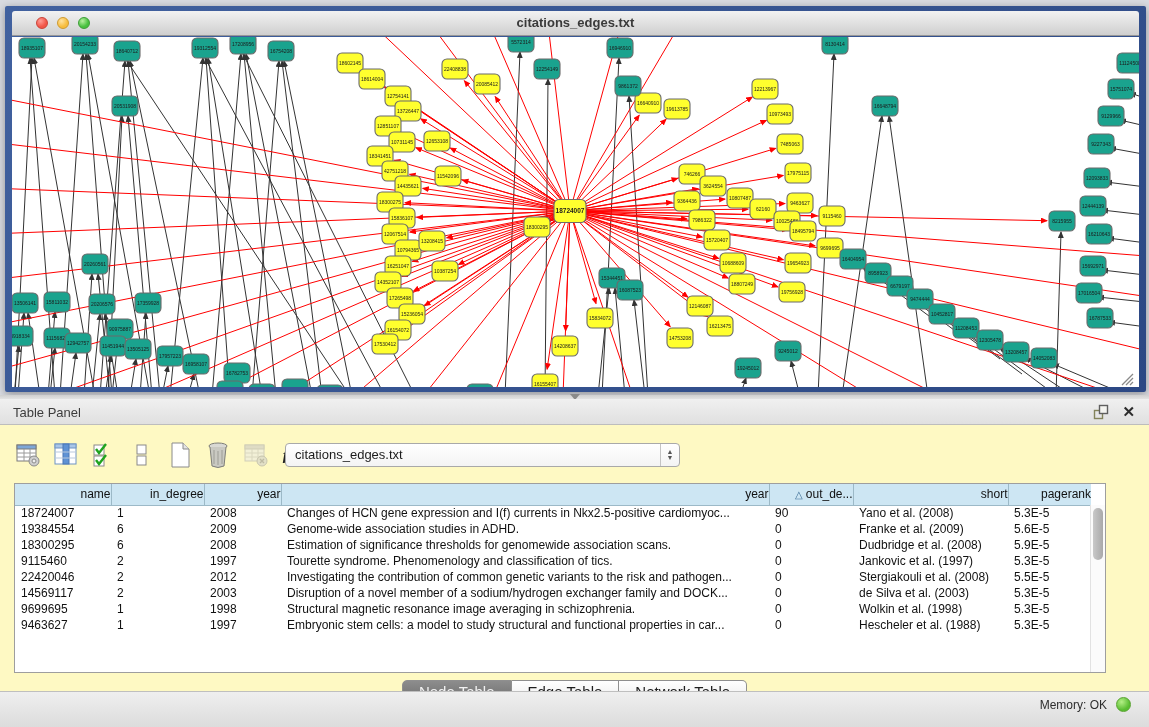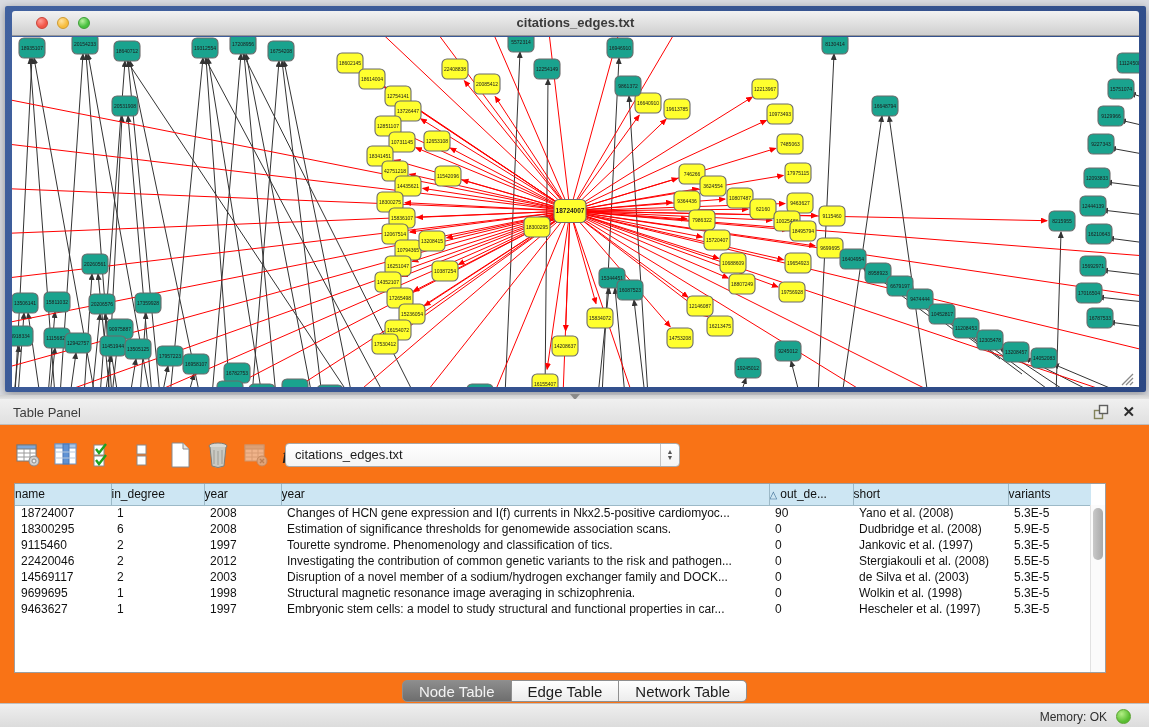--- a/index.html
+++ b/index.html
@@ -20,21 +20,21 @@
   #tl-close { left:24px; background:radial-gradient(circle at 35% 30%,#ff9d96,#f25648 60%); border:1px solid #ca4237; }
   #tl-min   { left:45px; background:radial-gradient(circle at 35% 30%,#ffe3a0,#f7bd3e 60%); border:1px solid #cf9a2e; }
   #tl-zoom  { left:66px; background:radial-gradient(circle at 35% 30%,#b8f0a0,#48c13f 60%); border:1px solid #3b9e34; }
   #canvas { position:absolute; left:7px; top:31px; width:1127px; height:350px;
     background:#ffffff; overflow:hidden; }
   #canvas svg { display:block; }
   #resize-grip { position:absolute; right:12px; bottom:6px; width:14px; height:14px; }
 
   
   #table-panel { position:absolute; left:0; top:395px; width:1149px; height:320px;
-    background:#f97316; }
+    background:#fef9c3; }
   #splitter { position:absolute; left:0; top:0; width:100%; height:4px;
     background:linear-gradient(#cfcfcf,#e3e3e3); }
   #splitter .grip { position:absolute; left:570px; top:-1px; width:0; height:0;
     border-left:5px solid transparent; border-right:5px solid transparent; border-top:6px solid #8a8a8a; }
   #panel-header { position:absolute; left:0; top:4px; width:100%; height:26px;
     background:linear-gradient(#f0f0f0,#e0e0e0); border-bottom:1px solid #bdbdbd; }
   #panel-header .ph-title { position:absolute; left:13px; top:6px; font-size:13px; color:#3c3c3c; }
   #float-icon { position:absolute; right:40px; top:5px; width:16px; height:16px; }
   #close-icon { position:absolute; right:14px; top:4px; font-size:15px; font-weight:bold; color:#2c2c2c; cursor:default; }
 
@@ -45,36 +45,36 @@
     background:linear-gradient(#ffffff,#f4f4f4); border:1px solid #a9a9a9; border-radius:4px;
     font-size:13px; color:#1c1c1c; line-height:22px; padding-left:9px; }
   #table-select .stepper { position:absolute; right:0; top:0; width:19px; height:22px;
     border-left:1px solid #c4c4c4; display:flex; flex-direction:column; align-items:center; justify-content:center; }
   #table-select .stepper span { font-size:7px; line-height:6px; color:#555; }
 
   #grid-wrap { position:absolute; left:14px; top:88px; width:1092px; height:190px;
     background:#ffffff; border:1px solid #9e9e9e; }
   table.grid { border-collapse:collapse; table-layout:fixed; width:1076px; font-size:12px; }
   table.grid th { background:#cde6f3; border:1px solid #9cb9c7; border-top:none;
-    height:21px; font-weight:normal; color:#111; text-align:left; overflow:hidden; white-space:nowrap;margin-top:48px; }
+    height:21px; font-weight:normal; color:#111; text-align:right; overflow:hidden; white-space:nowrap;margin-top:48px; }
   table.grid th:first-child { border-left:none; } table.grid th:last-child { border-right:none; }
   table.grid td { height:16px; padding:0 0 0 6px; color:#111; overflow:hidden;
     white-space:nowrap; text-overflow:clip; }
   .sort-tri { color:#3e6f96; font-size:10px; margin-right:3px; }
   #vscroll { position:absolute; right:0; top:21px; bottom:0; width:15px; background:#fbfbfb; border-left:1px solid #e2e2e2; }
   #vscroll .thumb { position:absolute; left:2px; top:3px; width:10px; height:52px; background:linear-gradient(90deg,#c9c9c9,#a9a9a9); border-radius:6px; }
 
   #tabs { position:absolute; left:0; right:0; top:285px; height:24px; display:flex; justify-content:center; }
   .seg { height:22px; line-height:21px; padding:0 16px; font-size:15px; border:1px solid #8f8f8f;
     border-left:none; background:linear-gradient(#ffffff,#ececec); color:#1d1d1d; }
   .seg:first-child { border-left:1px solid #8f8f8f; border-radius:5px 0 0 5px; }
   .seg:last-child { border-radius:0 5px 5px 0; }
   .seg.selected { background:linear-gradient(#8d8d8d,#6e6e6e); color:#f2f2f2; }
 
-  #statusbar { position:absolute; left:0; bottom:0; width:100%; height:24px;
+  #statusbar { position:absolute; left:0; bottom:0; width:100%; height:36px;
     background:linear-gradient(#efefef,#dcdcdc); border-top:1px solid #bfbfbf; }
   #statusbar .mem { position:absolute; right:42px; top:6px; font-size:12px; color:#2e2e2e; }
   #mem-dot { position:absolute; right:18px; top:5px; width:15px; height:15px; border-radius:50%;
     background:radial-gradient(circle at 35% 30%,#b4ef86,#59bd31 65%); border:1px solid #58a32f; }
 </style>
 </head>
 <body>
 
 <div id="stage">
 
@@ -792,32 +792,41 @@
             <col style="width:83px">
           </colgroup>
         <thead>
             <tr id="grid-head">
               <th>name</th>
               <th>in_degree</th>
               <th>year</th>
               <th>year</th>
               <th><span class="sort-tri">△</span>out_de...</th>
               <th>short</th>
-              <th>variants</th>
+              <th>pagerank</th>
             </tr>
           </thead>
         <tbody id="grid-body">
             <tr>
               <td>18724007</td>
               <td>1</td>
               <td>2008</td>
               <td>Changes of HCN gene expression and I(f) currents in Nkx2.5-positive cardiomyoc...</td>
               <td>90</td>
               <td>Yano et al. (2008)</td>
               <td>5.3E-5</td>
+            </tr>
+            <tr>
+              <td>19384554</td>
+              <td>6</td>
+              <td>2009</td>
+              <td>Genome-wide association studies in ADHD.</td>
+              <td>0</td>
+              <td>Franke et al. (2009)</td>
+              <td>5.6E-5</td>
             </tr>
             <tr>
               <td>18300295</td>
               <td>6</td>
               <td>2008</td>
               <td>Estimation of significance thresholds for genomewide association scans.</td>
               <td>0</td>
               <td>Dudbridge et al. (2008)</td>
               <td>5.9E-5</td>
             </tr>
@@ -856,21 +865,21 @@
               <td>0</td>
               <td>Wolkin et al. (1998)</td>
               <td>5.3E-5</td>
             </tr>
             <tr>
               <td>9463627</td>
               <td>1</td>
               <td>1997</td>
               <td>Embryonic stem cells: a model to study structural and functional properties in car...</td>
               <td>0</td>
-              <td>Hescheler et al. (1997)</td>
+              <td>Hescheler et al. (1988)</td>
               <td>5.3E-5</td>
             </tr>
           </tbody>
       </table>
       <div id="vscroll">
         <div class="thumb"></div>
       </div>
     </div>
 
     <div id="tabs">

